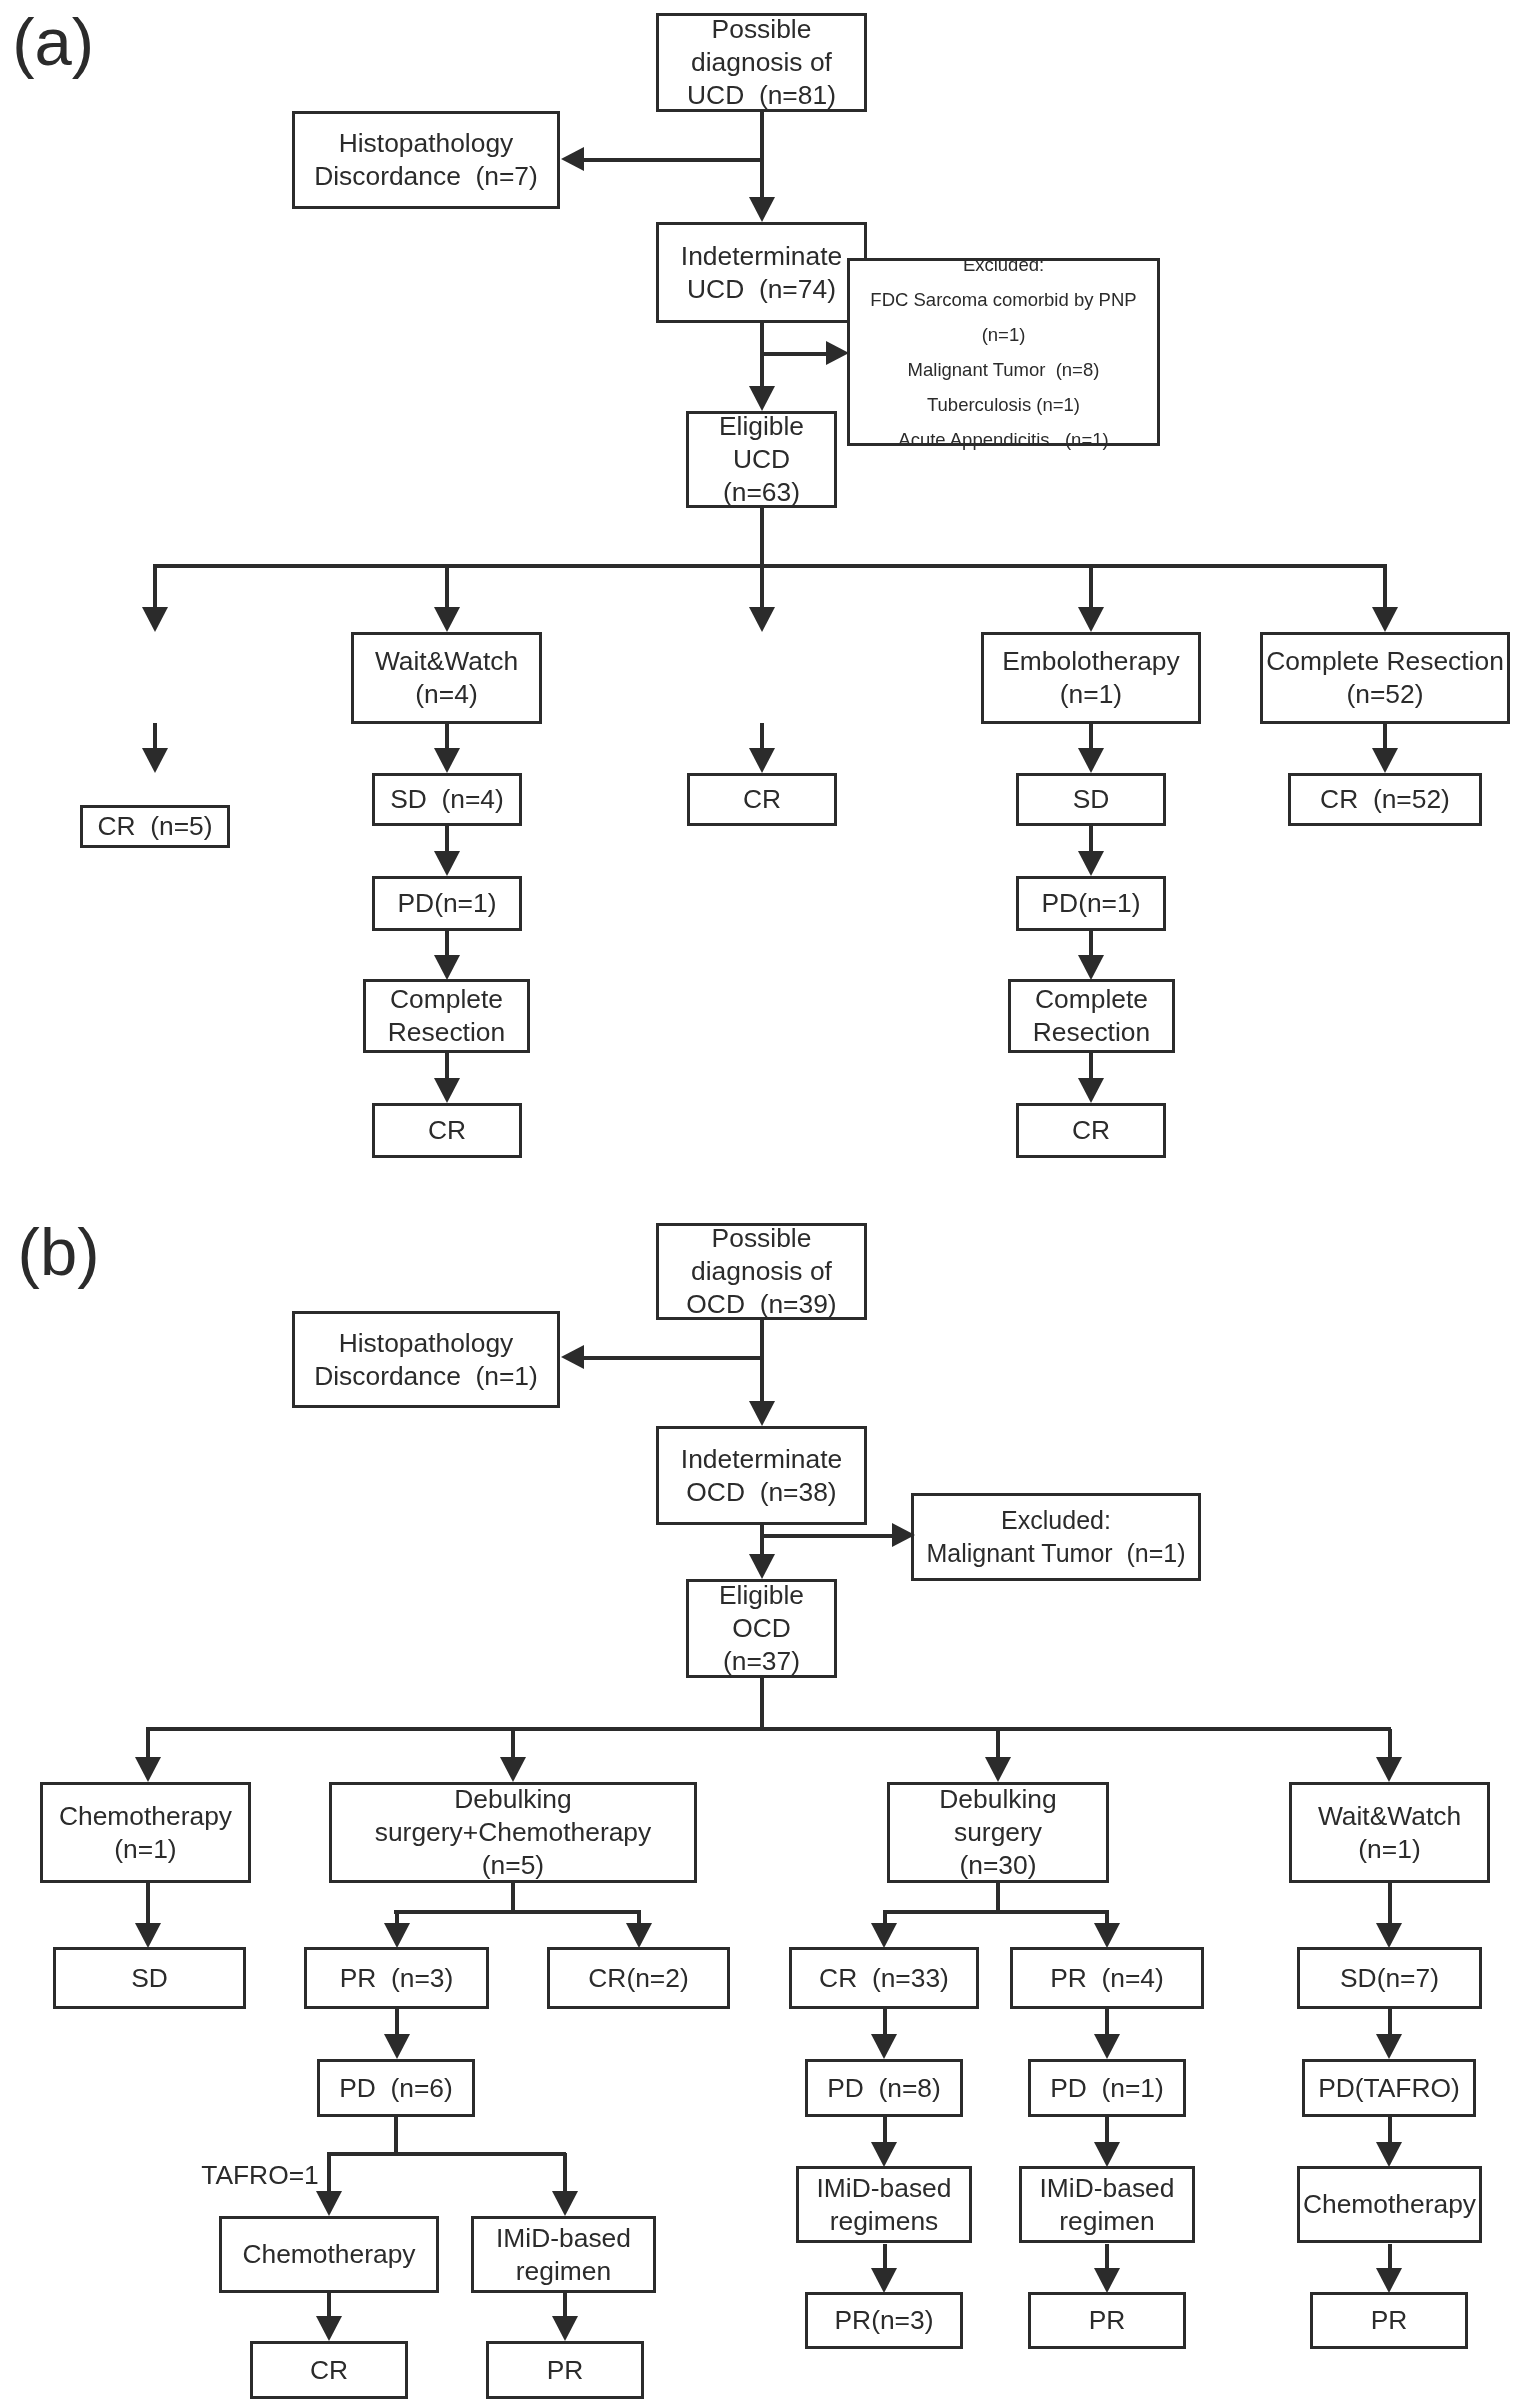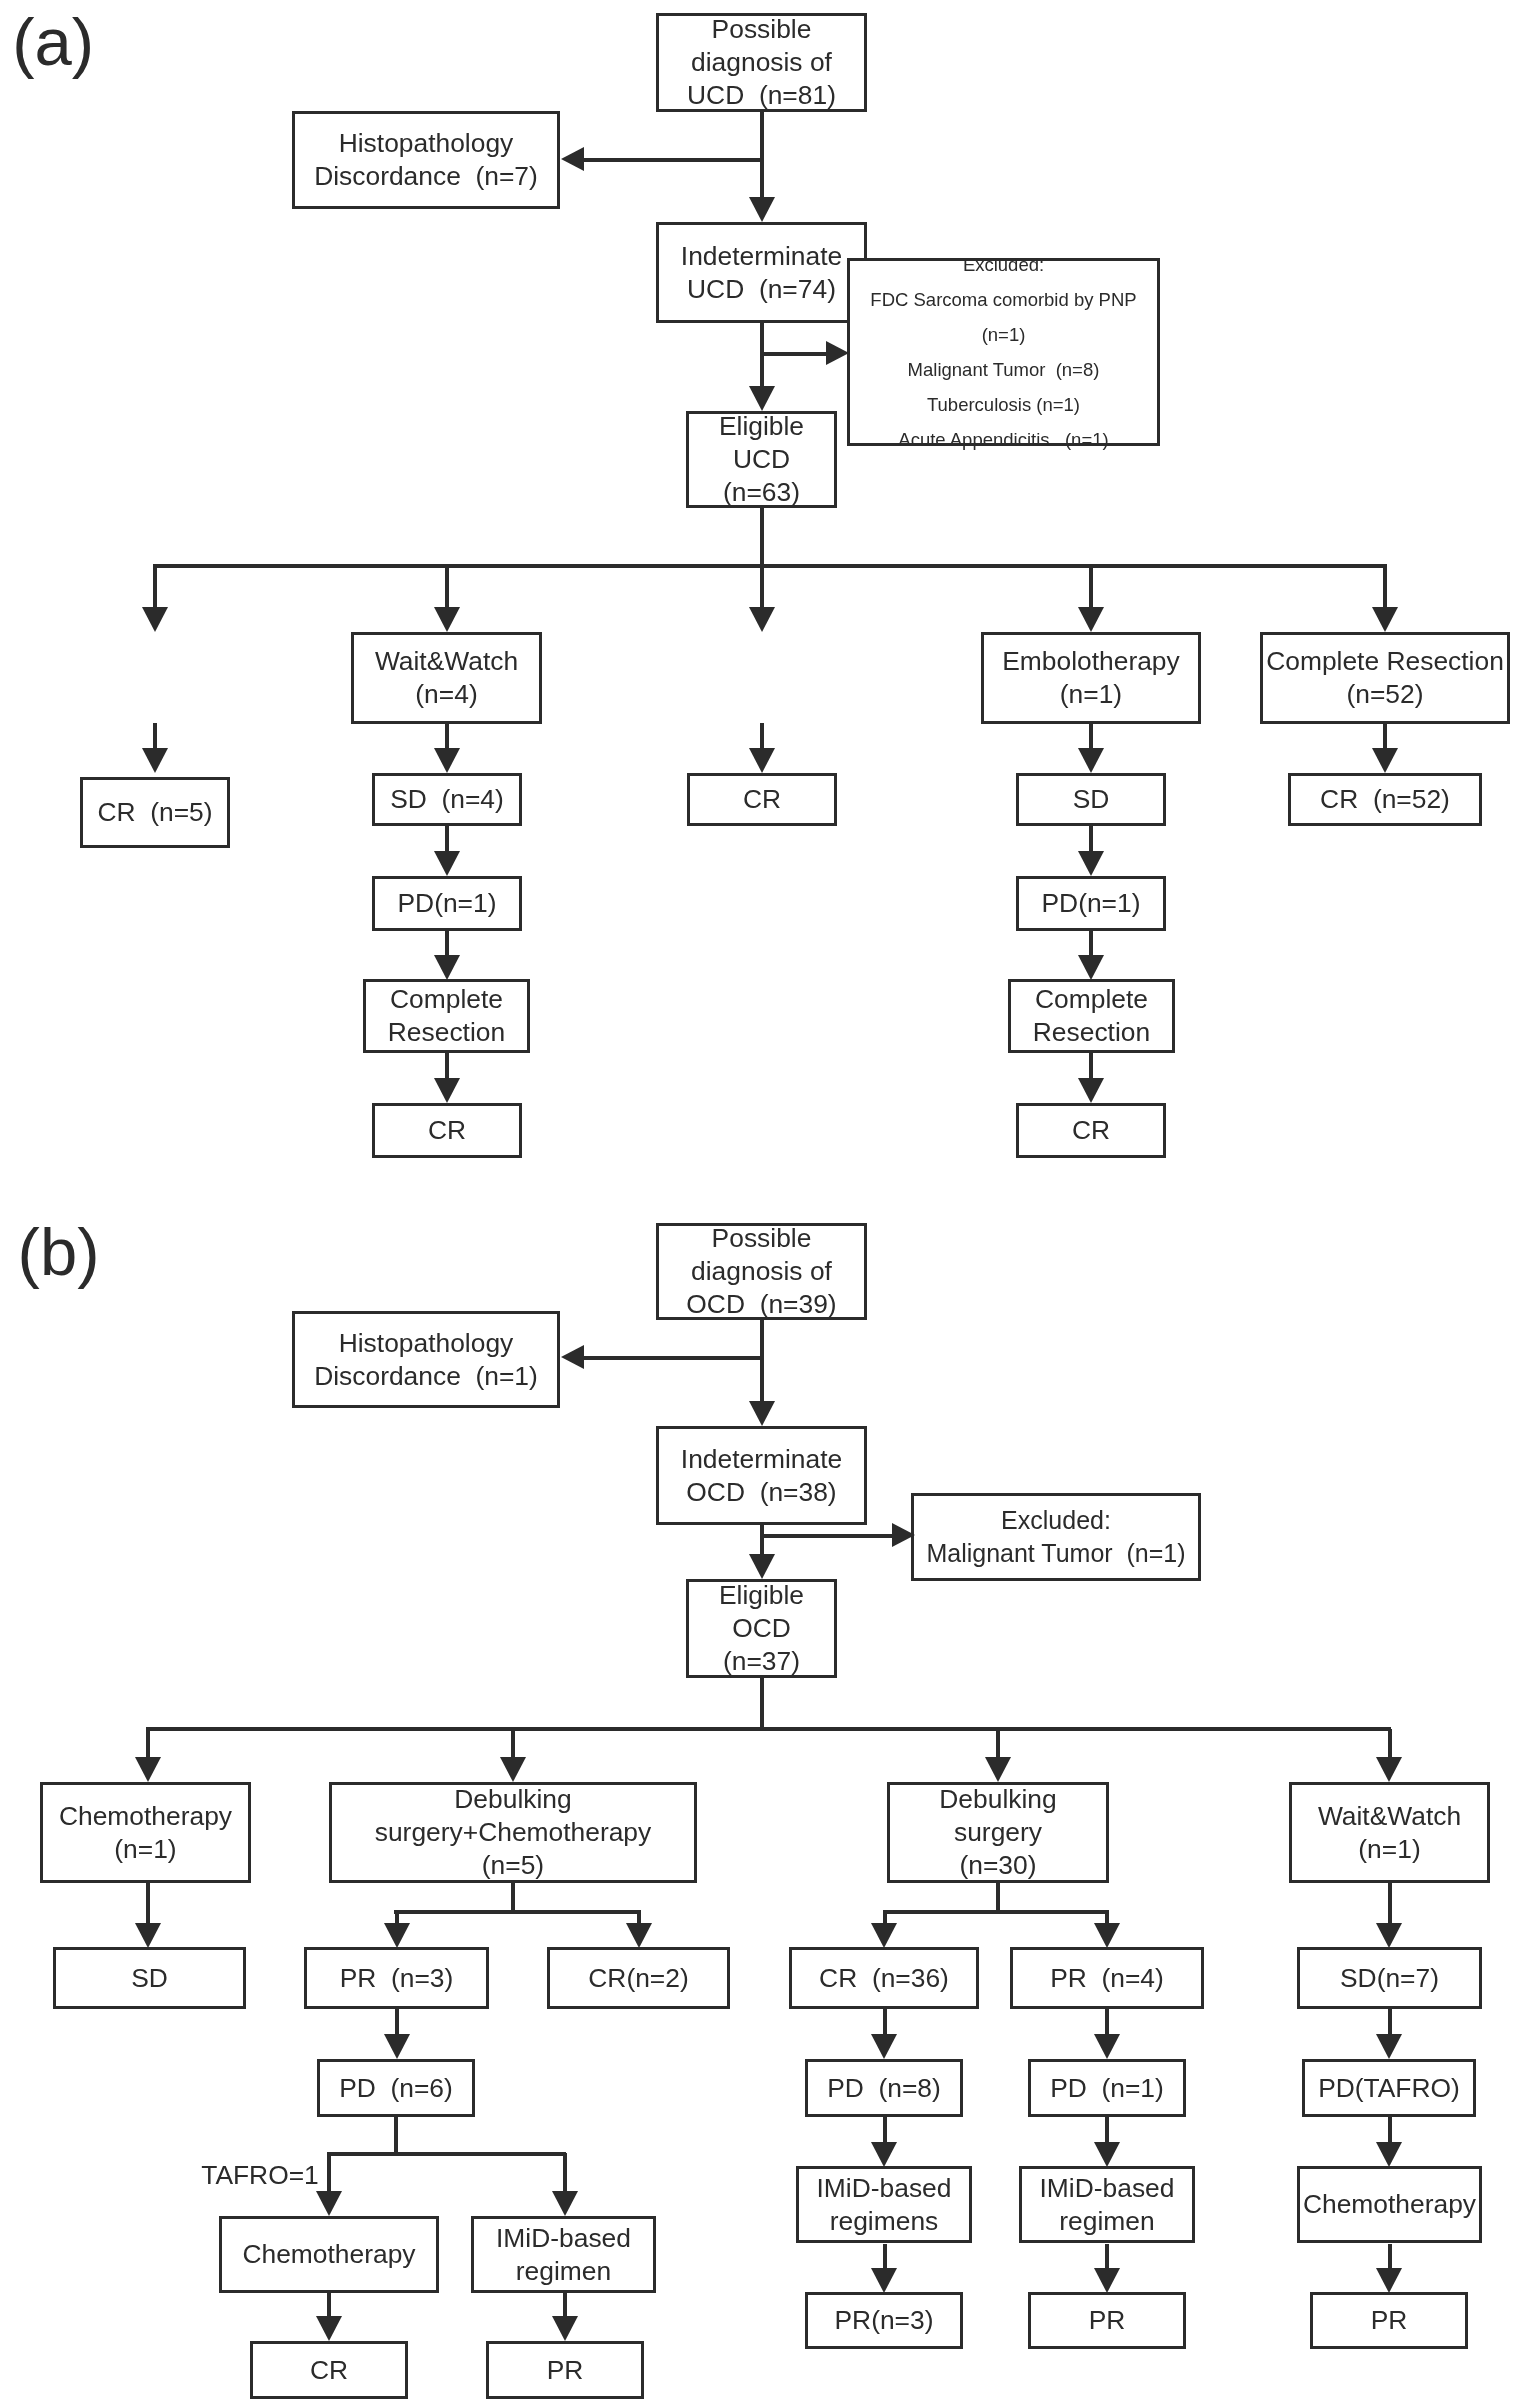--- a/index.html
+++ b/index.html
@@ -78,21 +78,21 @@
   <div class="ad" style="left:142px;top:748px"></div>
   <div class="vl" style="left:445px;top:723px;height:25px"></div>
   <div class="ad" style="left:434px;top:748px"></div>
   <div class="vl" style="left:760px;top:723px;height:25px"></div>
   <div class="ad" style="left:749px;top:748px"></div>
   <div class="vl" style="left:1089px;top:723px;height:25px"></div>
   <div class="ad" style="left:1078px;top:748px"></div>
   <div class="vl" style="left:1383px;top:723px;height:25px"></div>
   <div class="ad" style="left:1372px;top:748px"></div>
 
-  <div class="box" style="left:80px;top:777px;width:150px;height:71px">CR  (n=5)</div>
+  <div class="box" style="left:80px;top:805px;width:150px;height:43px">CR  (n=5)</div>
   <div class="box" style="left:372px;top:773px;width:150px;height:53px">SD  (n=4)</div>
   <div class="box" style="left:687px;top:773px;width:150px;height:53px">CR</div>
   <div class="box" style="left:1016px;top:773px;width:150px;height:53px">SD</div>
   <div class="box" style="left:1288px;top:773px;width:194px;height:53px">CR  (n=52)</div>
 
   <div class="vl" style="left:445px;top:825px;height:25.5px"></div>
   <div class="ad" style="left:434px;top:851px"></div>
   <div class="box" style="left:372px;top:876px;width:150px;height:55px">PD(n=1)</div>
   <div class="vl" style="left:445px;top:930px;height:25px"></div>
   <div class="ad" style="left:434px;top:955px"></div>
@@ -175,21 +175,21 @@
   <div class="ad" style="left:871px;top:1923px"></div>
   <div class="vl" style="left:1105px;top:1910px;height:16px"></div>
   <div class="ad" style="left:1094px;top:1923px"></div>
 
   <div class="vl" style="left:1388px;top:1883px;height:40px"></div>
   <div class="ad" style="left:1376px;top:1923px"></div>
 
   <div class="box" style="left:53px;top:1947px;width:193px;height:62px">SD</div>
   <div class="box" style="left:304px;top:1947px;width:185px;height:62px">PR  (n=3)</div>
   <div class="box" style="left:547px;top:1947px;width:183px;height:62px">CR(n=2)</div>
-  <div class="box" style="left:789px;top:1947px;width:190px;height:62px">CR  (n=36)</div>
+  <div class="box" style="left:789px;top:1947px;width:190px;height:62px">CR  (n=33)</div>
   <div class="box" style="left:1010px;top:1947px;width:194px;height:62px">PR  (n=4)</div>
   <div class="box" style="left:1297px;top:1947px;width:185px;height:62px">SD(n=7)</div>
 
   <div class="vl" style="left:395px;top:2009px;height:25.5px"></div>
   <div class="ad" style="left:384px;top:2034px"></div>
   <div class="vl" style="left:883px;top:2009px;height:25.5px"></div>
   <div class="ad" style="left:871px;top:2034px"></div>
   <div class="vl" style="left:1105px;top:2009px;height:25.5px"></div>
   <div class="ad" style="left:1094px;top:2034px"></div>
   <div class="vl" style="left:1388px;top:2009px;height:25.5px"></div>

